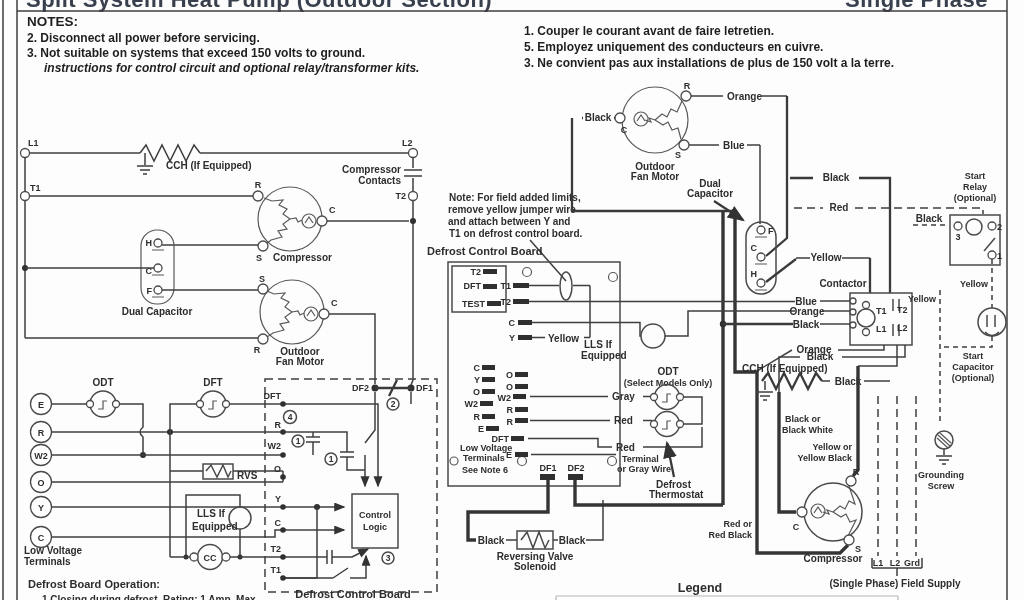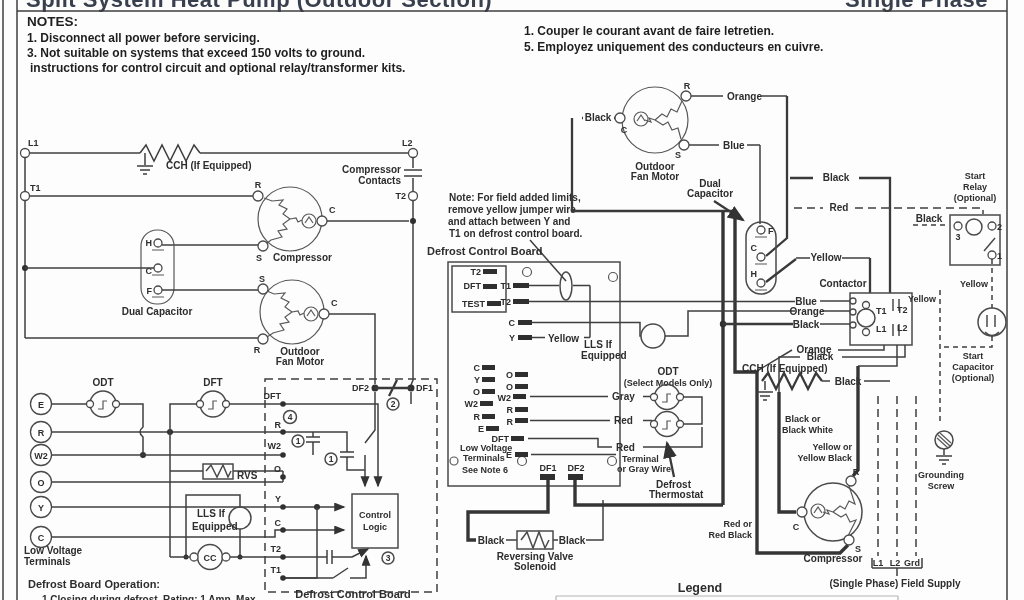--- a/index.html
+++ b/index.html
@@ -5,21 +5,21 @@
   html,body{margin:0;padding:0;background:#e9e9e9;}
   .page{position:relative;width:1024px;height:600px;background:#fdfdfd;overflow:hidden;
         font-family:"Liberation Sans",sans-serif;}
   .title{position:absolute;top:-13px;font-size:22px;font-weight:bold;color:#39404d;
          letter-spacing:.5px;white-space:nowrap;}
   .title-left{left:26px;}
   .title-right{left:845px;}
   .notes{position:absolute;color:#1e1e1e;font-weight:bold;font-size:12px;line-height:14.9px;white-space:nowrap;}
   .notes-en{left:27px;top:15px;}
   .notes-en .hd{font-size:13.5px;margin-bottom:1px;}
-  .notes-en .cont{margin-left:3px;}
+  .notes-en .cont{margin-left:17px;font-style:italic;}
   .notes-fr{left:524px;top:24px;line-height:15.8px;}
   svg{position:absolute;left:0;top:0;}
   svg text{font-family:"Liberation Sans",sans-serif;font-weight:700;fill:#2d2d2d;font-size:10px;}
   .t8{font-size:8.5px}.t9{font-size:9px}.t11{font-size:11px}.t12{font-size:12.5px}
   .mid{text-anchor:middle}.end{text-anchor:end}
   .w{stroke:#3f3f3f;stroke-width:1.5;fill:none}
   .wm{stroke:#3a3a3a;stroke-width:2.3;fill:none}
   .wk{stroke:#353535;stroke-width:3.4;fill:none}
   .dash{stroke-dasharray:8 5}
   .dash2{stroke-dasharray:5 4}
@@ -33,28 +33,29 @@
 </head>
 <body>
 
 <div class="page">
 
   <div class="title title-left">Split System Heat Pump  (Outdoor Section)</div>
   <div class="title title-right">Single Phase</div>
 
   <div class="notes notes-en">
     <div class="hd">NOTES:</div>
-    <div>1.  Disconnect all power before servicing.</div>
+    <div>2.  Disconnect all power before servicing.</div>
     <div>3.  Not suitable on systems that exceed 150 volts to ground.</div>
     <div class="cont">instructions for control circuit and optional relay/transformer kits.</div>
   </div>
 
   <div class="notes notes-fr">
     <div>1.  Couper le courant avant de faire letretien.</div>
     <div>5.  Employez uniquement des conducteurs en cuivre.</div>
+    <div>3.  Ne convient pas aux installations de plus de 150 volt a la terre.</div>
   </div>
 
   <svg width="1024" height="600" viewBox="0 0 1024 600">
     <defs>
       <marker id="ah" markerWidth="9" markerHeight="8" refX="6.5" refY="3" orient="auto">
         <path d="M0,0 L7.5,3 L0,6 z" fill="#333"></path>
       </marker>
     </defs>
 
     <g>

